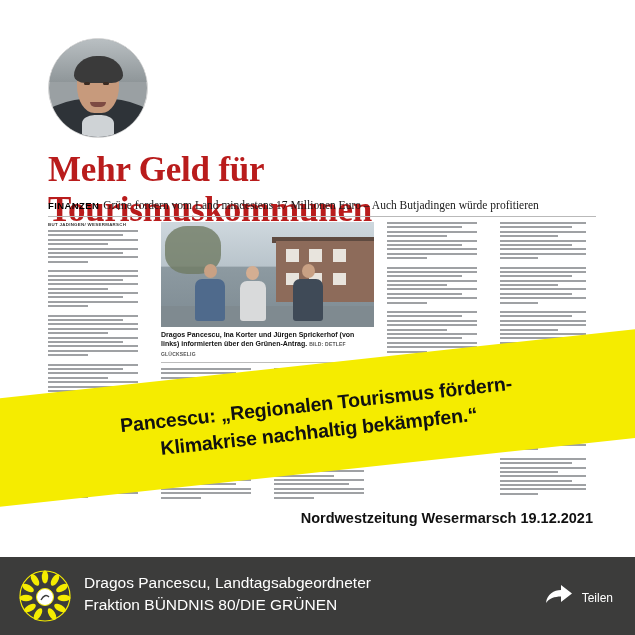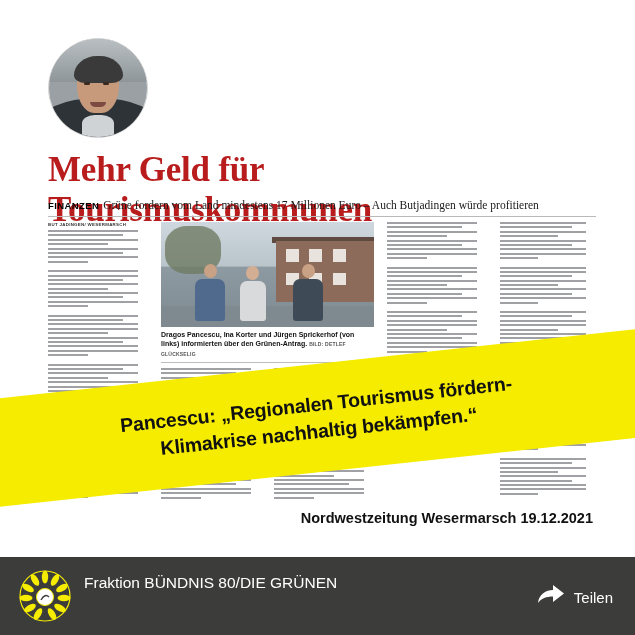--- a/index.html
+++ b/index.html
@@ -325,21 +325,21 @@
     line-height: 22px;
     color: #ffffff;
   }
   .share {
     position: absolute;
     right: 22px;
     top: 27px;
     display: flex;
     align-items: center;
     gap: 8px;
-    font-size: 15px;
+    font-size: 12px;
     color: #ffffff;
   }
   .share-icon { display: block; }
 </style>
 </head>
 <body>
 
 <div class="page">
 
   <div class="portrait">
@@ -672,20 +672,21 @@
             <ellipse cx="10" cy="19" rx="3.2" ry="6.5" transform="rotate(-60 10 19)"></ellipse>
             <ellipse cx="17" cy="11" rx="3.2" ry="6.5" transform="rotate(-30 17 11)"></ellipse>
           </g>
           <circle cx="27" cy="28" r="8.5" fill="#ffffff"></circle>
           <circle cx="27" cy="28" r="8.5" fill="none" stroke="#f5ec00" stroke-width="1"></circle>
           <path d="M23 31 q4 -7 8 -3" stroke="#3c3c3b" stroke-width="1.4" fill="none"></path>
         </g>
       </svg>
     </div>
     <div class="footer-text">
+      <div>Dragos Pancescu, Landtagsabgeordneter</div>
       <div>Fraktion BÜNDNIS 80/DIE GRÜNEN</div>
     </div>
     <div class="share">
       <span class="share-icon">
         <svg width="30" height="24" viewBox="0 0 30 24" aria-hidden="true">
           <path d="M2 19 C3 10, 10 6, 17 6 L17 1 L28 9.5 L17 18 L17 12.5 C10.5 12.5, 5 14.5, 2 19 Z" fill="#ffffff"></path>
         </svg>
       </span>
       <span>Teilen</span>
     </div>

